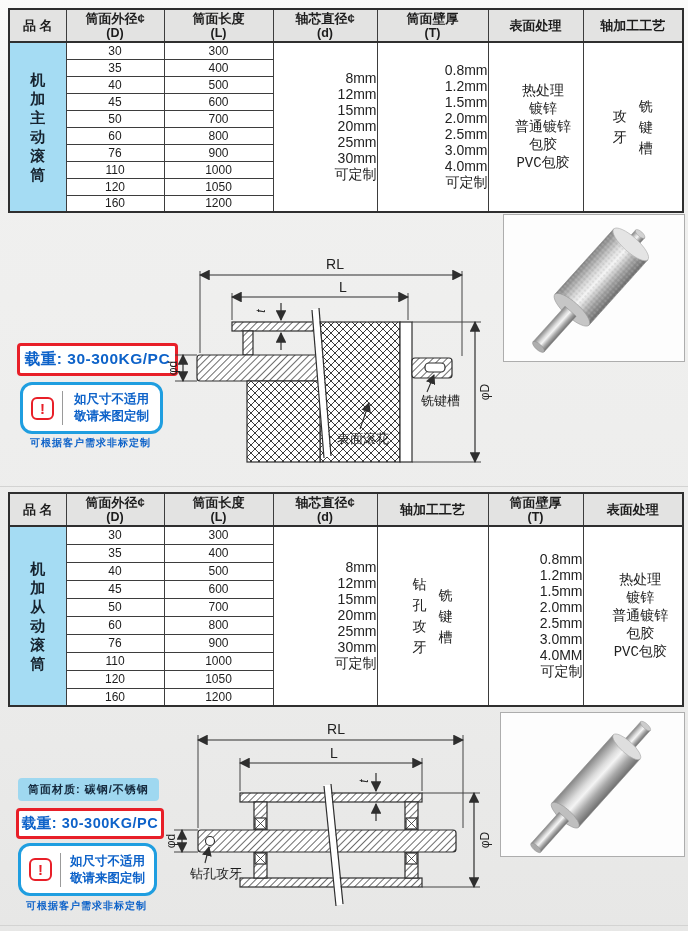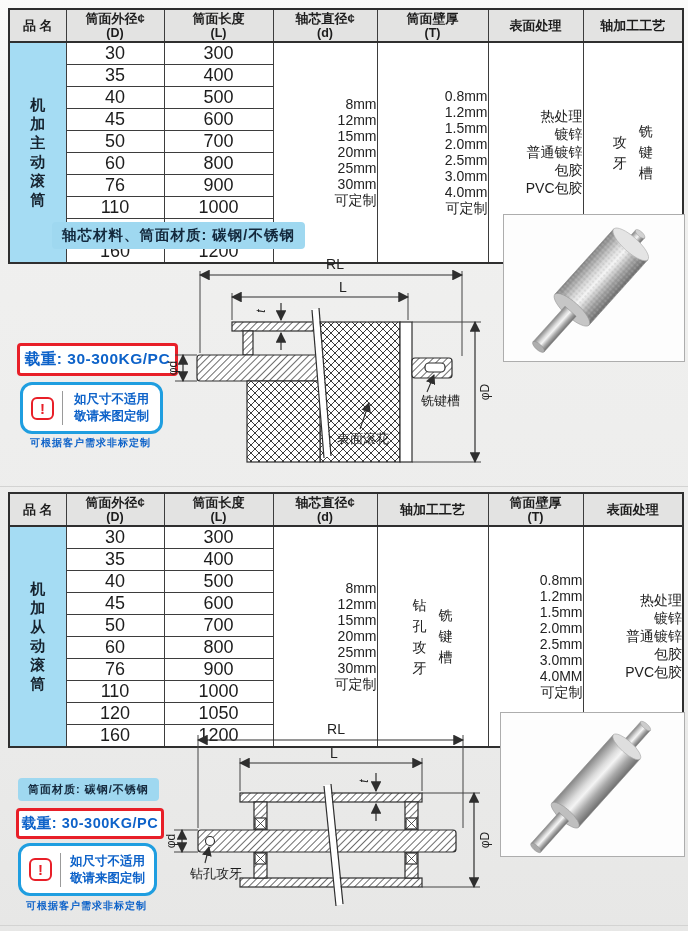--- a/index.html
+++ b/index.html
@@ -9,29 +9,29 @@
 
   
   table.spec { position:absolute; border-collapse:collapse; table-layout:fixed; width:674px;
                background:#fff; border:2px solid #2f2f2f; }
   #table1 { left:8px; top:8px; }
   #table2 { left:8px; top:492px; }
   table.spec th, table.spec td { border:1px solid #3d3d3d; padding:0; color:#1c1c1c; }
   table.spec th { background:#e3e3e2; font-size:13px; font-weight:bold; height:33px;
                   line-height:14px; text-align:center; border-bottom:2px solid #2f2f2f; }
   table.spec th .sub { font-weight:bold; font-size:12.5px; }
-  td.num { text-align:center; font-size:18px; height:17px; background:#fff; color:#222;margin-left:42px; }
+  td.num { text-align:center; font-size:12px; height:17px; background:#fff; color:#222;margin-left:42px; }
   #table2 td.num { height:18px; }
   td.name-cell { background:#a5dcf3; vertical-align:middle; }
   .vname { display:flex; flex-direction:column; align-items:center; justify-content:center;
            gap:1px; font-size:15px; font-weight:bold; color:#15222e; line-height:18px; }
   td.merged { vertical-align:middle; background:#fff; }
   .v-list { display:flex; flex-direction:column; justify-content:space-evenly; align-items:flex-end;
             height:100%; font-size:14px; color:#222; padding:10px 0; }
-  .v-list.left { align-items:flex-end; padding-left:15px; }
+  .v-list.left { align-items:center; padding-left:15px;font-family:Liberation Mono, monospace; }
   .v-pair { display:flex; flex-direction:row; justify-content:center; align-items:center; gap:12px; height:100%; }
   .v-word { display:flex; flex-direction:column; align-items:center; font-size:14px; color:#222; line-height:21px; }
 
   
   .note-badge { position:absolute; background:#9fd8f0; color:#14293d; font-weight:bold;
                 font-size:14.5px; padding:4px 10px; border-radius:4px; letter-spacing:1px; }
   .load-badge { position:absolute; background:#fff; border:3px solid #e81f28; border-radius:4px;
                 color:#0d62c9; font-weight:bold; font-size:15.5px; display:flex; align-items:center;
                 justify-content:center; letter-spacing:0.5px; }
   .custom-box { position:absolute; background:#fff; border:3px solid #1f9ee0; border-radius:12px;
@@ -185,21 +185,20 @@
           <td class="num">120</td>
           <td class="num">1050</td>
         </tr>
         <tr>
           <td class="num">160</td>
           <td class="num">1200</td>
         </tr>
       </tbody>
     </table>
 
-  <div class="note-badge" style="left:52px; top:222px;">轴芯材料、筒面材质: 碳钢/不锈钢</div>
 
   <div class="load-badge" style="left:17px; top:343px; width:161px; height:33px;">
     <span>载重: 30-300KG/PC</span>
   </div>
 
   <div class="custom-box" style="left:20px; top:382px; width:143px; height:52px;">
     <div class="warn-icon">!</div>
     <div class="vdiv"></div>
     <div class="custom-text">
       <div>如尺寸不适用</div>

